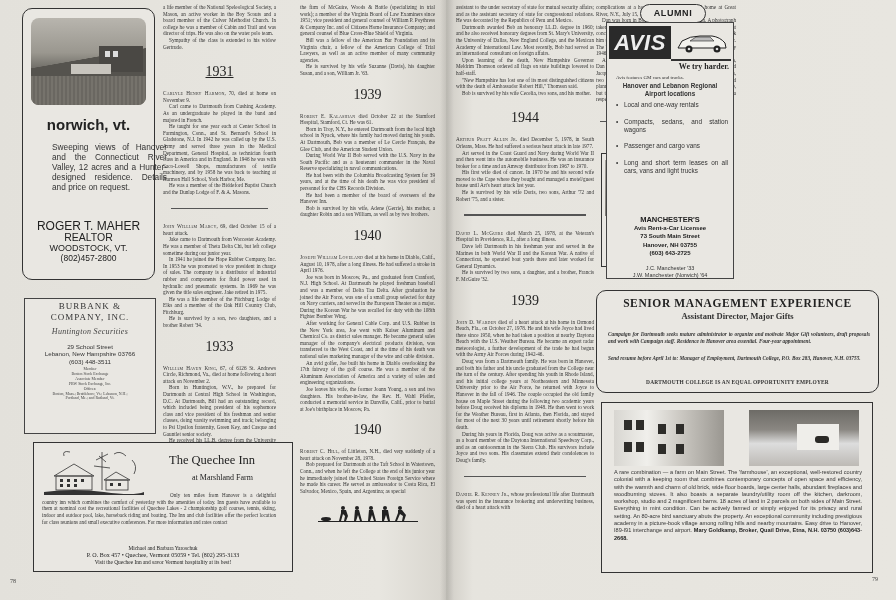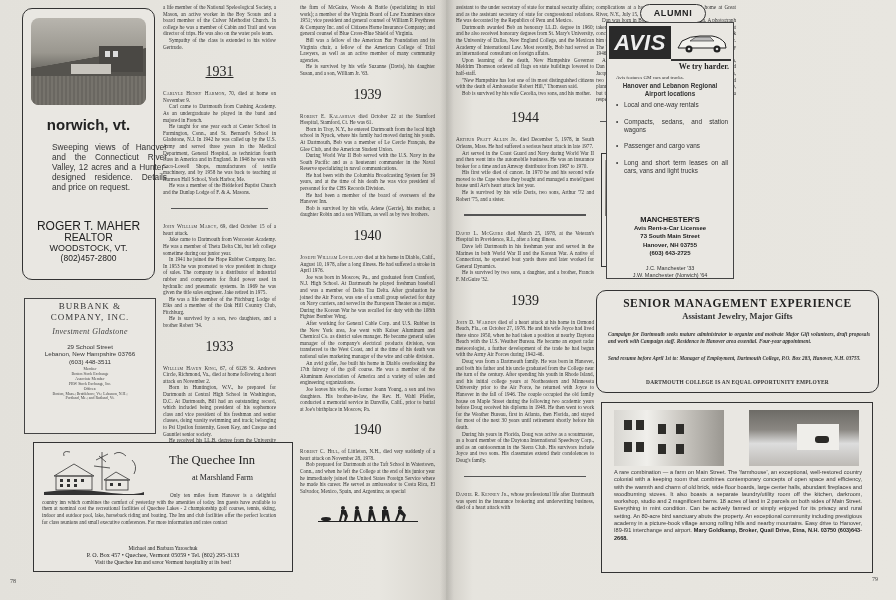--- a/index.html
+++ b/index.html
@@ -122,21 +122,21 @@
       <div class="n3">WOODSTOCK, VT.</div>
       <div class="n4">(802)457-2800</div>
     </div>
   </div>
 
   <div class="ad burbank">
     <div class="name">
       <div>BURBANK &amp;</div>
       <div>COMPANY, INC.</div>
     </div>
-    <div class="script">Investment Gladstone</div>
+    <div class="script">Huntington Securities</div>
     <div class="addr">
       <div>29 School Street</div>
       <div>Lebanon, New Hampshire 03766</div>
       <div>(603) 448-3511</div>
     </div>
     <div class="small">
       <div>Member</div>
       <div>Boston Stock Exchange</div>
       <div>Associate Member</div>
       <div>PBW Stock Exchange, Inc.</div>
@@ -333,21 +333,21 @@
       <div class="l">(603) 643-2725</div>
     </div>
     <div class="sig">
       <div>J.C. Manchester '33</div>
       <div>J.W. Manchester (Norwich) '64</div>
     </div>
   </div>
 
   <div class="ad senior">
     <div class="h1">SENIOR MANAGEMENT EXPERIENCE</div>
-    <div class="h2">Assistant Jewelry, Major Gifts</div>
+    <div class="h2">Assistant Director, Major Gifts</div>
     <div class="p1">Campaign for Dartmouth seeks mature administrator to organize and motivate Major Gift volunteers, draft proposals and work with Campaign staff. Residence in Hanover area essential. Four-year appointment.</div>
     <div class="p2">Send resume before April 1st to: Manager of Employment, Dartmouth College, P.O. Box 283, Hanover, N.H. 03755.</div>
     <div class="eoe">DARTMOUTH COLLEGE IS AN EQUAL OPPORTUNITY EMPLOYER</div>
   </div>
 
   <div class="ad farm">
     <div class="ph1">
       <div class="w" style="left:10px; top:10px;"></div>
         <div class="w" style="left:22px; top:10px;"></div>
       <div class="w" style="left:10px; top:32px;"></div>

